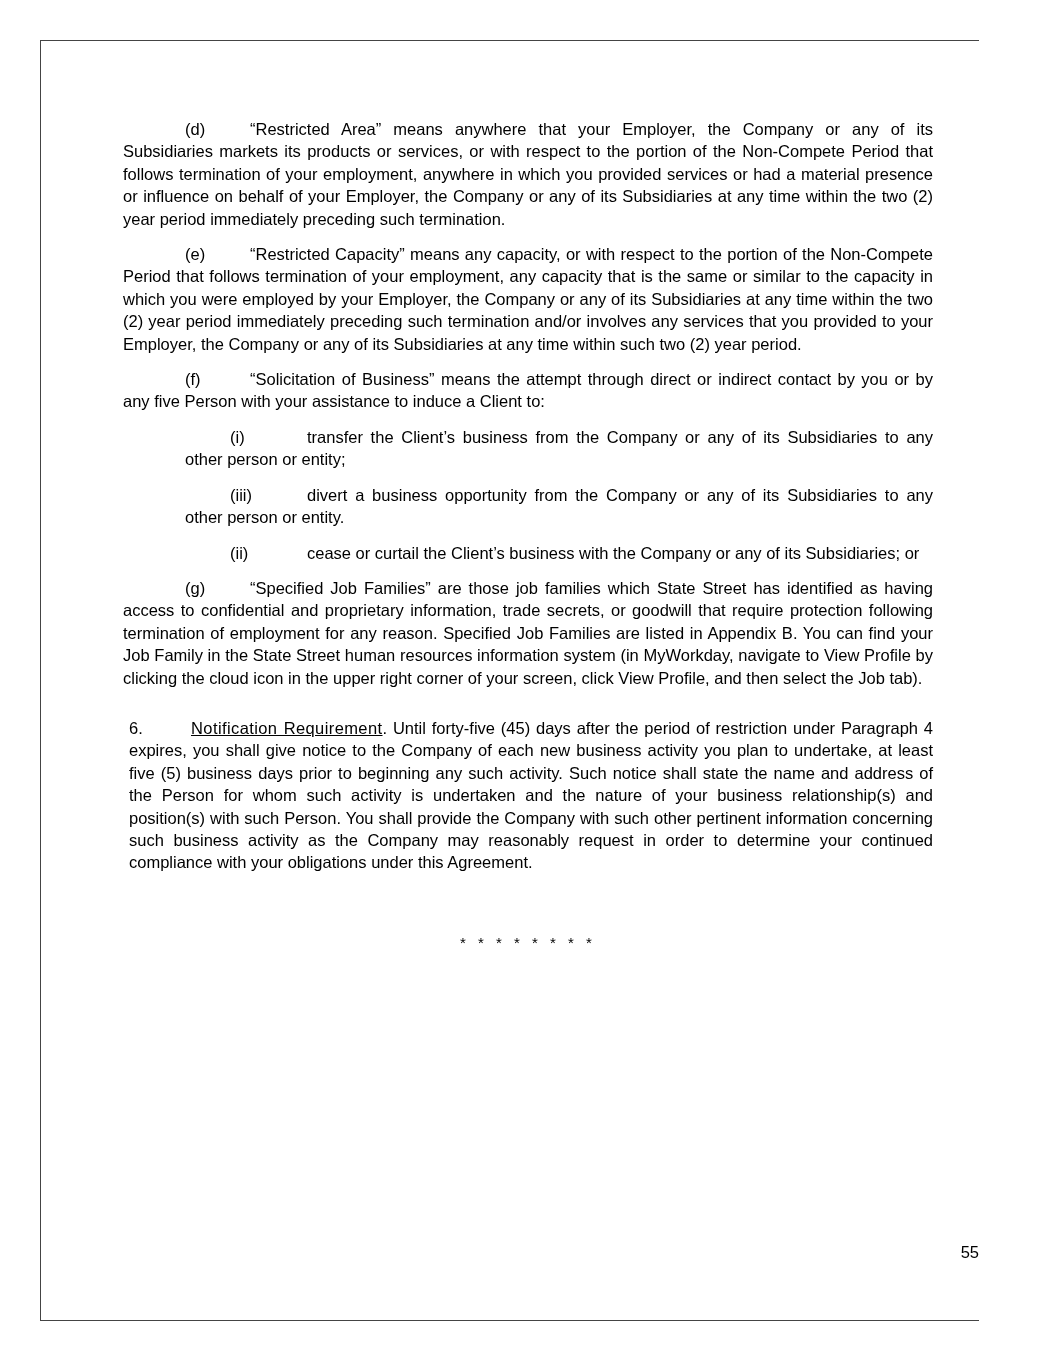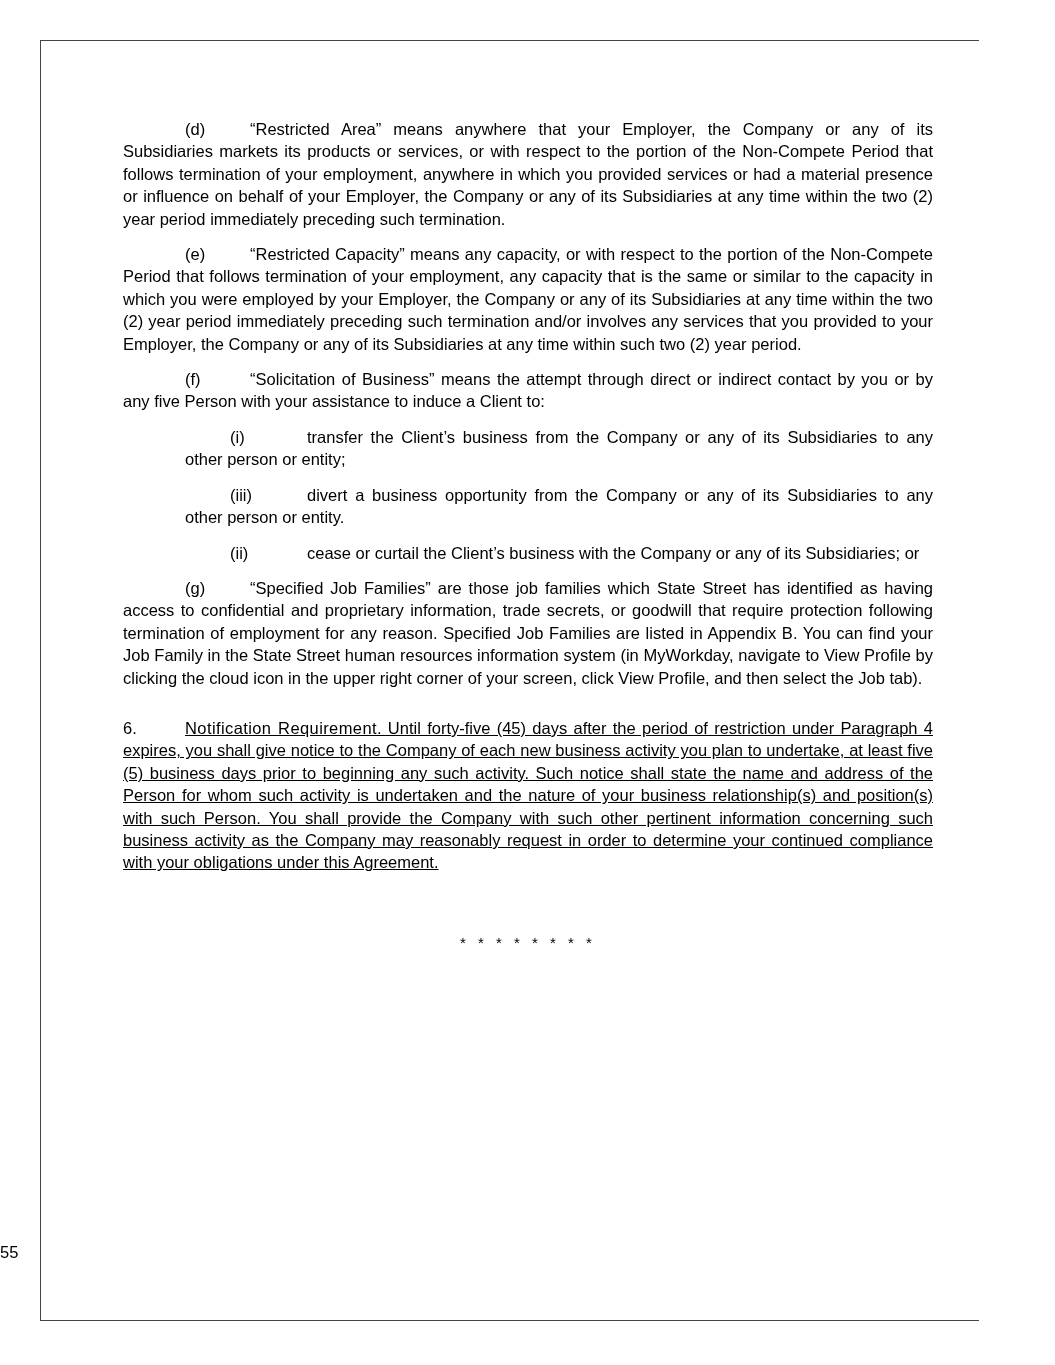--- a/index.html
+++ b/index.html
@@ -46,22 +46,21 @@
   p.sub {
     margin: 12px 0 13px 62px;
     text-indent: 45px;
   }
   p.sub .plabel {
     display: inline-block;
     width: 77px;
     text-indent: 0;
   }
   p.section {
-    margin: 28px 0 14px 0;
-    text-decoration: underline;
+    margin: 28px 0 14px 6px;
   }
   p.section .plabel {
     display: inline-block;
     width: 62px;
   }
   p.section .stitle {
     text-decoration: underline;
     letter-spacing: 0.4px;
   }
   .separator {
@@ -69,21 +68,21 @@
     text-align: center;
     text-indent: 0;
     font-size: 15px;
     letter-spacing: 4px;
   }
   .page-number {
     position: absolute;
     left: 0;
     top: 1243px;
     width: 100%;
-    text-align: left;
+    text-align: right;
     font-size: 16.5px;
   }
 </style>
 </head>
 <body>
 
 <div class="sheet">
   <div class="page-border"></div>
 
   <div class="content">

